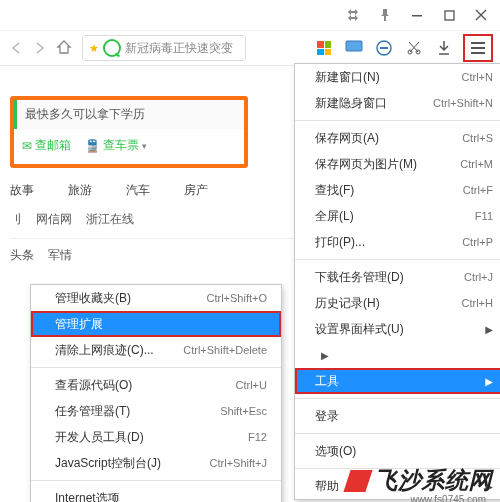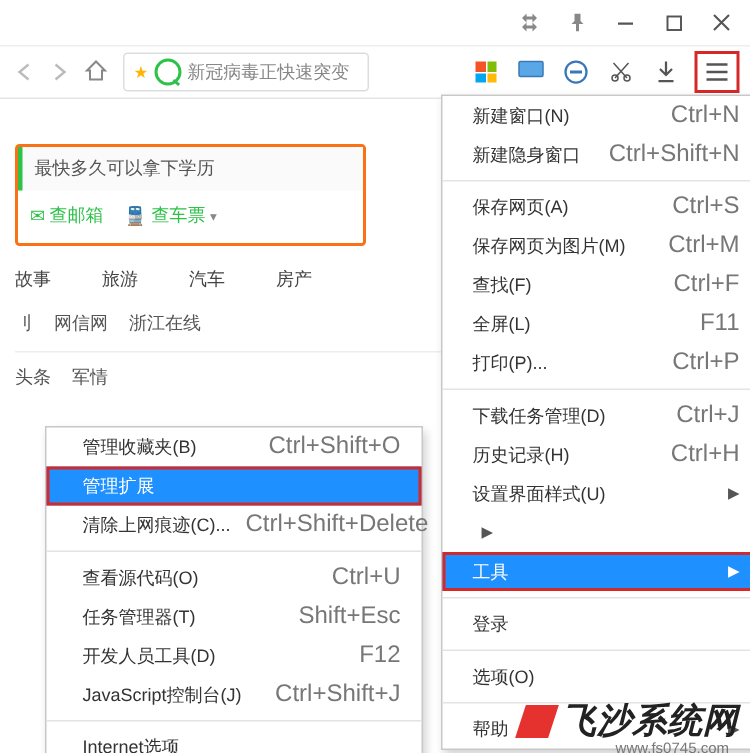--- a/index.html
+++ b/index.html
@@ -14,34 +14,34 @@
   .addr .fav{color:#ffb400;font-size:11px}
   .q-logo{width:14px;height:14px;border:2px solid #2fc24a;border-radius:50%;position:relative;flex:0 0 auto}
   .q-logo:after{content:"";position:absolute;right:-1px;bottom:-1px;width:5px;height:2px;background:#2fc24a;transform:rotate(40deg)}
   .tool-spacer{flex:1}
   .tool-icons{display:flex;align-items:center;gap:10px}
   .ticon{width:20px;height:20px;display:flex;align-items:center;justify-content:center;color:#555}
   .hamburger{width:28px;height:26px;display:flex;align-items:center;justify-content:center;outline:2px solid #d62828;outline-offset:-1px}
   .hamburger svg{color:#555}
   .page{position:relative;padding:6px 10px}
   .row{display:flex;gap:16px;padding:6px 0;color:#444}
-  .card{margin-top:24px;border:2px solid #f97316;border-radius:3px;width:230px}
+  .card{margin-top:24px;border:4px solid #f97316;border-radius:3px;width:230px}
   .card-title{border-left:3px solid #2fc24a;padding:6px 8px;background:#fafafa;color:#555}
   .card-links{display:flex;gap:14px;padding:8px 8px 10px;color:#2fc24a}
   .card-links span{display:inline-flex;align-items:center;gap:3px}
   .tabs{display:flex;gap:34px;padding:14px 0 8px;color:#444}
   .subrow{display:flex;gap:14px;padding:4px 0 10px;border-bottom:1px solid #eee;color:#555}
   .news-tabs{display:flex;gap:14px;padding:8px 0;color:#555}
 
   
   .menu{position:absolute;background:#fff;border:1px solid #c8c8c8;box-shadow:2px 3px 6px rgba(0,0,0,.18);font-size:12px;color:#333}
   .menu-main{top:63px;left:294px;width:212px}
   .menu-item{display:flex;align-items:center;justify-content:space-between;height:26px;padding:0 14px 0 20px;white-space:nowrap}
   .menu-item .lbl{flex:1}
-  .menu-item .sc{color:#777;font-size:16px;margin-left:10px}
+  .menu-item .sc{color:#777;font-size:11px;margin-left:10px}
   .menu-item .arrow{color:#555;margin-left:6px;font-size:10px}
   .menu-sep{height:1px;background:#e3e3e3;margin:4px 0}
   .menu-item.sel{background:#1e90ff;color:#fff}
   .menu-item.sel .sc,.menu-item.sel .arrow{color:#fff}
   .menu-item.boxed{outline:2px solid #d62828;outline-offset:-2px}
 
   .menu-sub{top:284px;left:30px;width:250px}
   .menu-sub .menu-item{padding:0 14px 0 24px}
   .menu-sub .menu-item.boxed{outline:2px solid #d62828;outline-offset:-2px}
 

